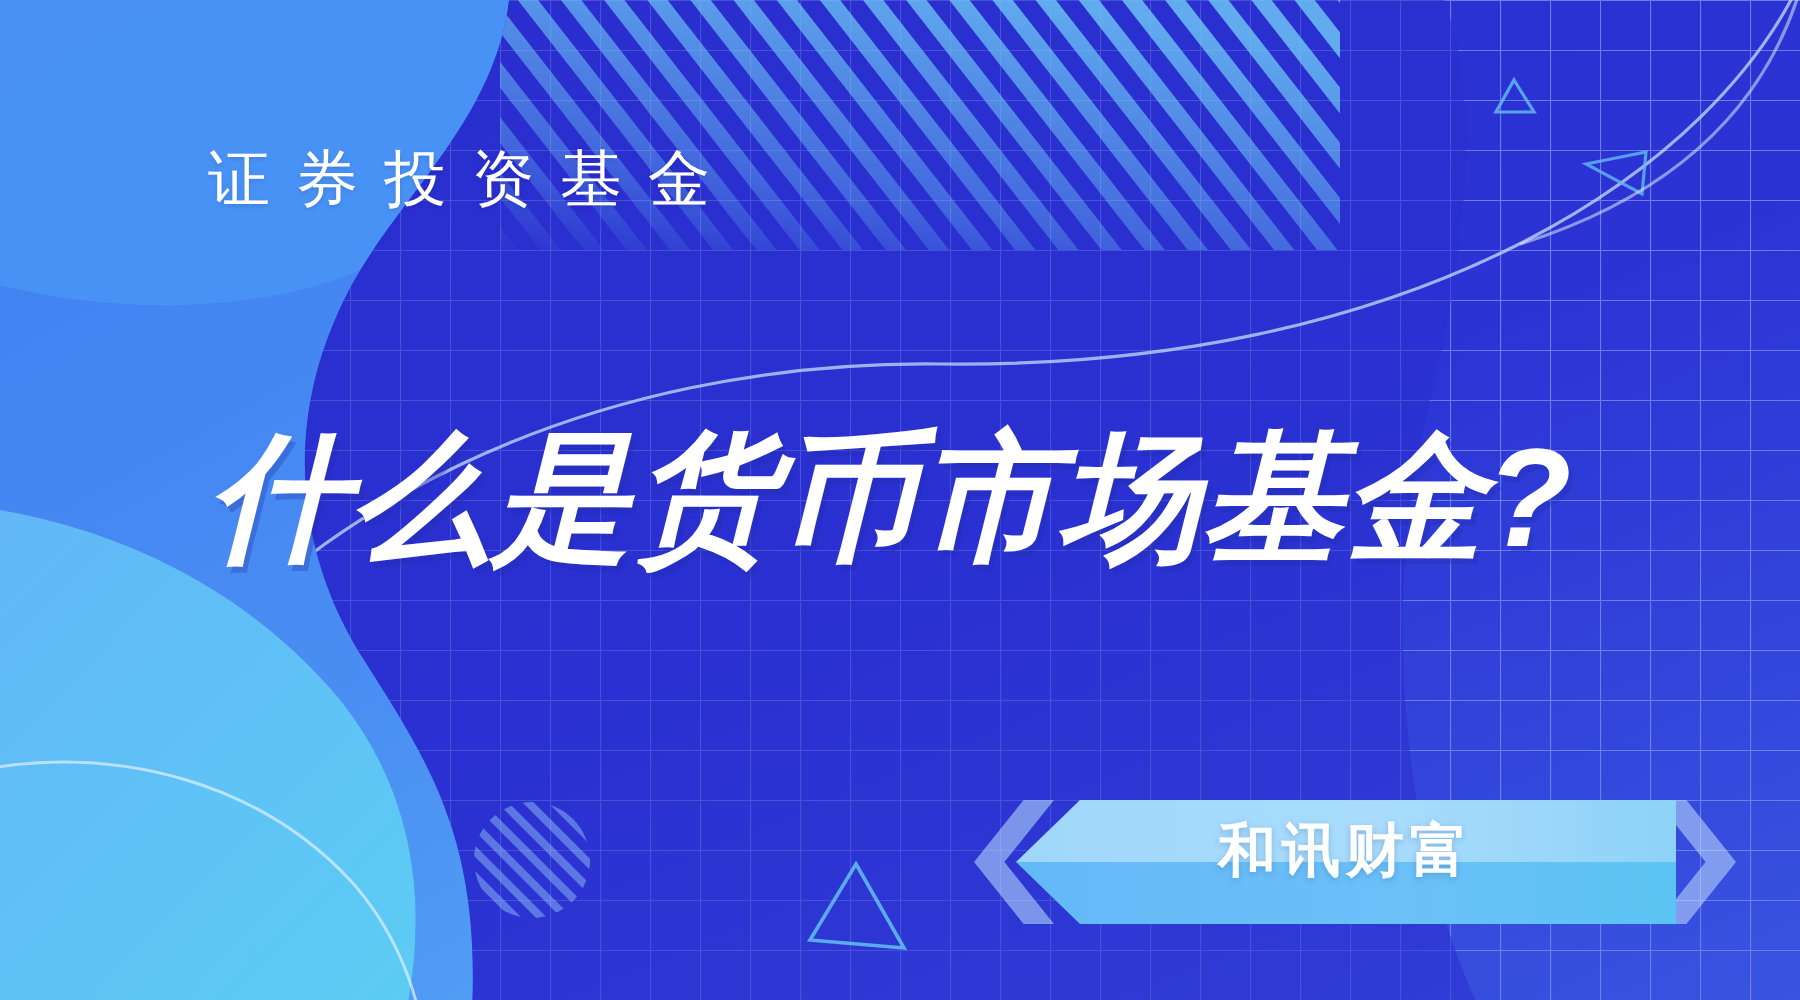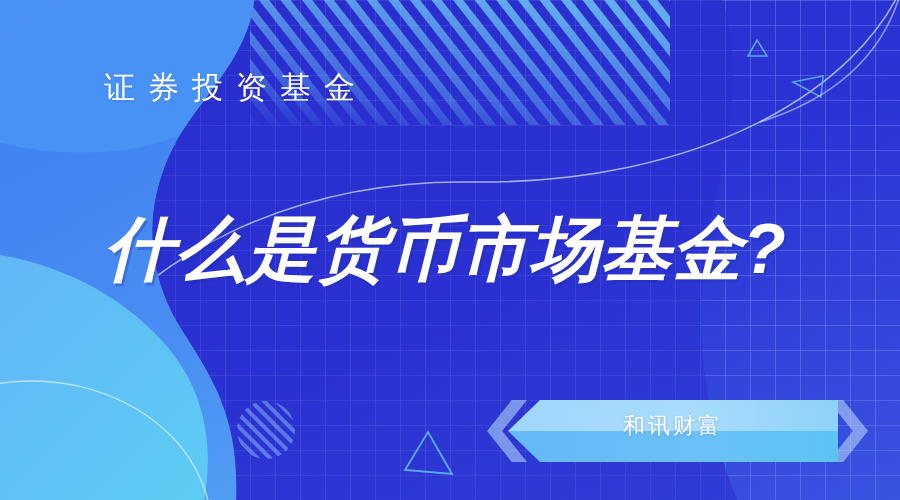--- a/index.html
+++ b/index.html
@@ -41,21 +41,20 @@
     position: absolute;
     left: 104px;
     top: 74px;
     font-size: 31px;
     line-height: 1;
     letter-spacing: 13px;
     color: #ffffff;
     font-weight: 400;
     white-space: nowrap;
     text-shadow: 0 1px 2px rgba(18, 32, 120, 0.18);
-    font-family: Liberation Mono, monospace;
   }
 
   .headline {
     position: absolute;
     left: 104px;
     top: 214px;
     font-size: 70px;
     line-height: 1;
     letter-spacing: 1px;
     color: #ffffff;
@@ -123,24 +122,24 @@
 
   .ribbon-label {
     position: absolute;
     left: 508px;
     top: 400px;
     width: 330px;
     height: 52px;
     display: flex;
     align-items: center;
     justify-content: center;
-    font-size: 22px;
+    font-size: 29px;
     letter-spacing: 3px;
     color: #ffffff;
-    font-weight: 400;
+    font-weight: 700;
     text-shadow: 0 1px 3px rgba(20, 70, 140, 0.25);
     z-index: 3;
   }
 
   svg.bg-svg { display: block; }
 </style>
 </head>
 <body>
 
 <div id="banner-canvas">

